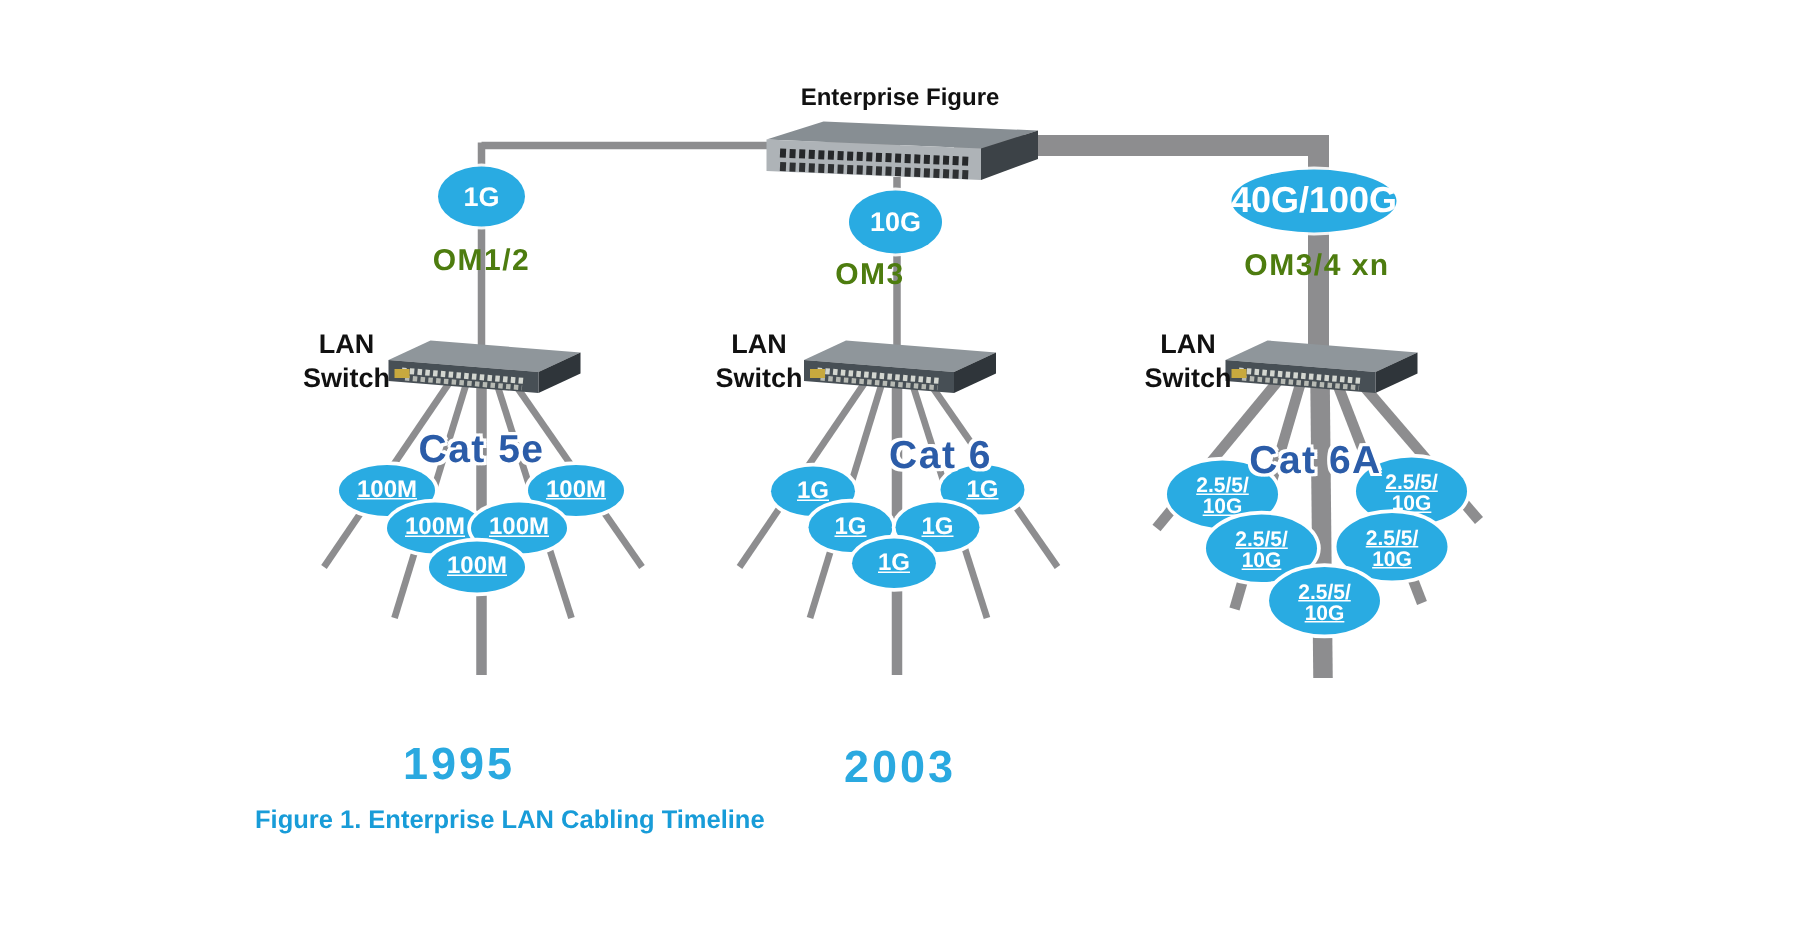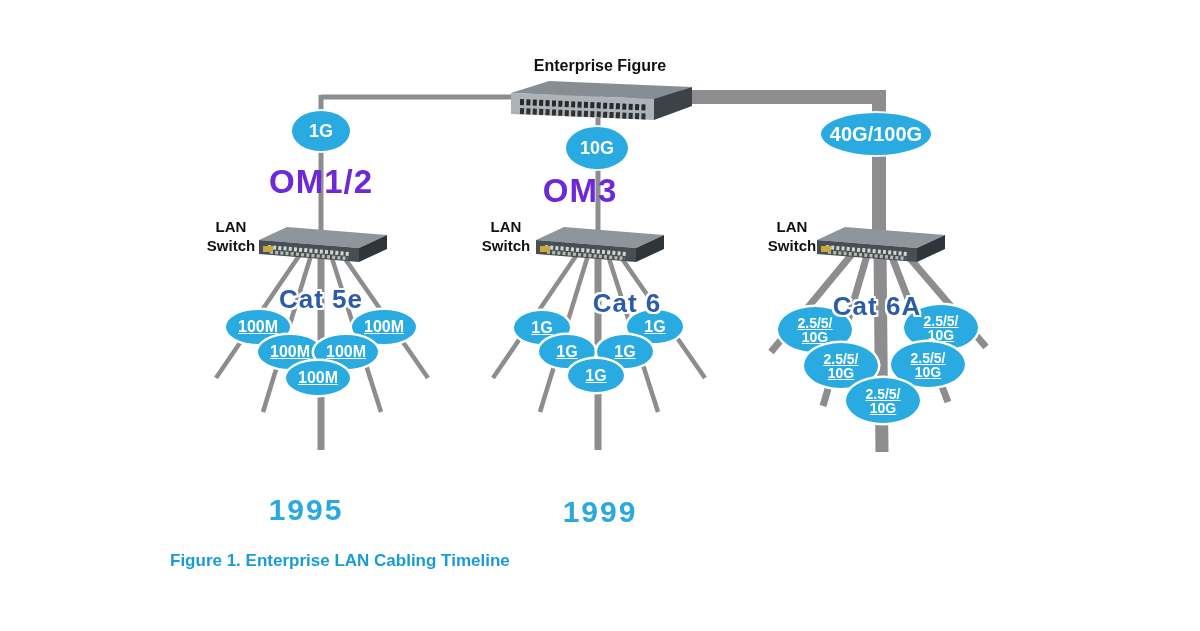--- a/index.html
+++ b/index.html
@@ -4,26 +4,26 @@
 <style>
   html,body{margin:0;padding:0;background:#fff;}
   .stage{
     position:relative;width:1200px;height:631px;background:#fff;overflow:hidden;
     font-family:"Liberation Sans", sans-serif;
   }
   .lines-svg{position:absolute;left:0;top:0;z-index:1;}
   
   .lbl{position:absolute;z-index:4;white-space:nowrap;}
   .enterprise-label{font-size:16px;font-weight:bold;color:#111;transform:translateX(-50%);}
-  .lan-label{font-size:15px;font-weight:bold;color:#111;text-align:center;line-height:1.25;transform:translateX(-50%);z-index:4;}
-  .fiber-label{font-size:33px;font-weight:bold;color:#6d28d9;letter-spacing:1px;transform:translateX(-50%);}
+  .lan-label{font-size:18px;font-weight:bold;color:#111;text-align:center;line-height:1.25;transform:translateX(-50%);z-index:4;}
+  .fiber-label{font-size:20px;font-weight:bold;color:#4d7c0f;letter-spacing:1px;transform:translateX(-50%);}
   .cable-label{font-size:26px;font-weight:bold;color:#2B5CA8;letter-spacing:1px;transform:translateX(-50%);
     text-shadow:2px 0 #fff,-2px 0 #fff,0 2px #fff,0 -2px #fff,2px 2px #fff,-2px -2px #fff,2px -2px #fff,-2px 2px #fff;}
   .year-label{font-size:30px;font-weight:bold;color:#2AA9E0;letter-spacing:2px;transform:translateX(-50%);}
-  .caption{position:absolute;z-index:4;font-size:17px;font-weight:bold;color:#189CD8;margin-top:14px;}
+  .caption{position:absolute;z-index:4;font-size:17px;font-weight:bold;color:#189CD8;}
   
   .oval{position:absolute;z-index:3;background:#29ABE2;border-radius:50%;
         display:flex;align-items:center;justify-content:center;flex-direction:column;
         color:#fff;font-weight:bold;text-align:center;}
   .oval-top{box-shadow:0 0 0 2px rgba(255,255,255,.9);}
   .oval-sm{box-shadow:0 0 0 2.5px #fff;text-decoration:underline;}
   .oval .l2{line-height:1.0;}
   
   .crt{position:absolute;z-index:2;width:78px;}
   .crt-head{width:78px;height:64px;background:linear-gradient(155deg,#f7f7f5 0%,#e3e3df 55%,#cid;background:linear-gradient(155deg,#f7f7f5,#d9d9d5);border-radius:8px;
@@ -213,23 +213,24 @@
       <div class="crt-base"></div>
     </div>
   <div class="crt" style="left:666px;top:363px;transform:rotate(5deg);">
     <div class="crt-head">
         <div class="crt-screen"></div>
       </div>
       <div class="crt-neck"></div>
       <div class="crt-base"></div>
     </div>
 
-  <div class="lbl year-label" style="left:600px;top:495px;">1999</div>
-
-  <div class="oval oval-top" style="left:821px;top:113px;width:110px;height:42px;font-size:20px;">40G/100G</div>
+  <div class="lbl year-label" style="left:600px;top:495px;">2003</div>
+
+  <div class="oval oval-top" style="left:821px;top:113px;width:110px;height:42px;font-size:24px;">40G/100G</div>
+  <div class="lbl fiber-label" style="left:878px;top:166px;">OM3/4 xn</div>
   <div class="lbl lan-label" style="left:792px;top:218px;">
     <div>LAN</div>
     <div>Switch</div>
   </div>
   <div class="lbl cable-label" style="left:877px;top:291px;text-align:right;">Cat 6A</div>
 
   <div class="oval oval-sm" style="left:778px;top:307px;width:74px;height:45px;font-size:14px;">
     <span class="l2">2.5/5/</span>
     <span class="l2">10G</span>
   </div>

